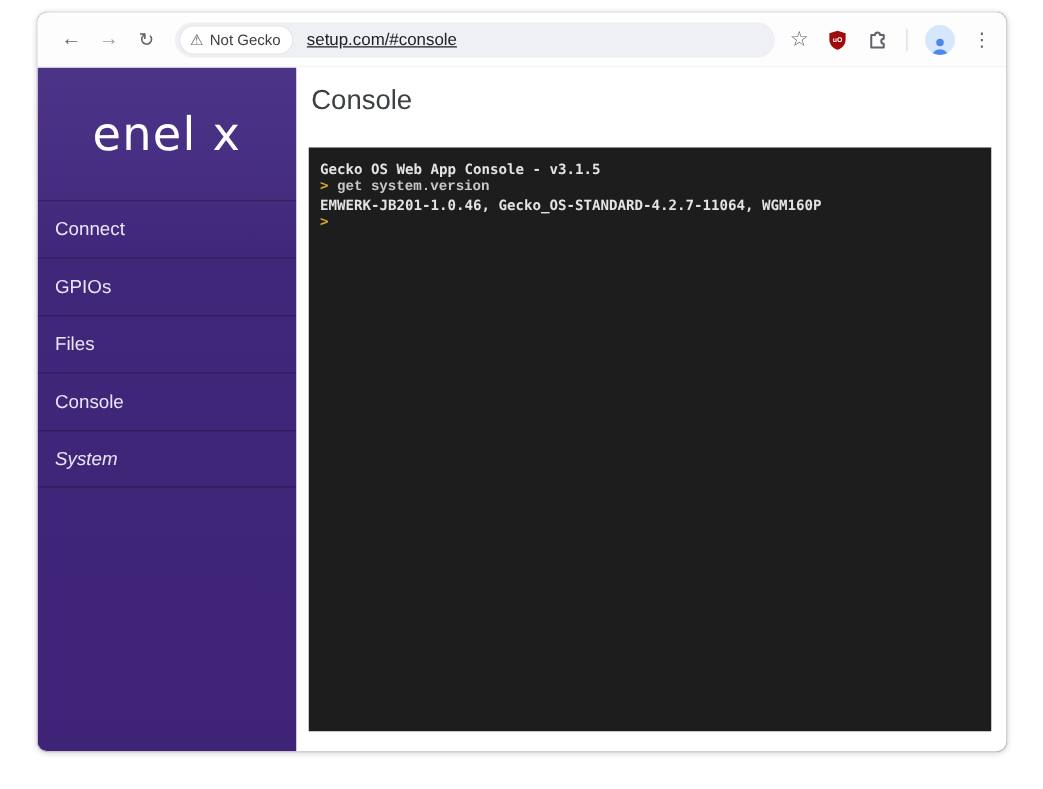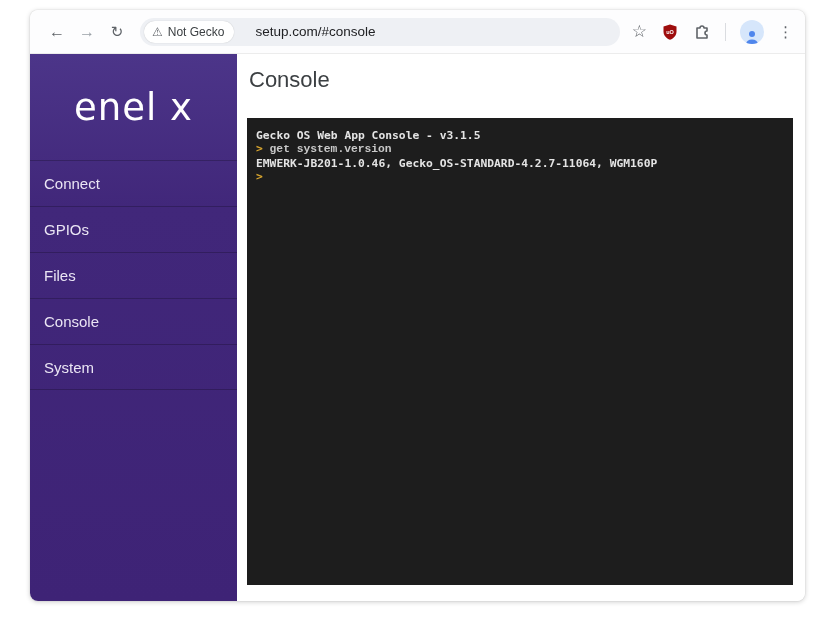--- a/index.html
+++ b/index.html
@@ -19,41 +19,41 @@
             font-size:16px; color:#5f6368; border-radius:50%; margin-right:4px; cursor:pointer; }
   .navbtn.disabled { color:#9aa0a6; }
   .reload { font-size:15px; }
 
   .omnibox { flex:1; height:28px; background:#eef0f4; border-radius:14px;
              display:flex; align-items:center; padding:0 12px 0 4px; margin:0 12px 0 6px; }
   .chip { background:#ffffff; border-radius:11px; height:22px; display:flex; align-items:center;
           gap:5px; padding:0 10px 0 8px; box-shadow:0 0 1px rgba(0,0,0,.25); }
   .warn-tri { font-size:12px; color:#5f6368; line-height:1; }
   .chip-label { font-size:12px; color:#3c4043; white-space:nowrap; }
-  .url { font-size:13.5px; color:#202124; margin-left:21px; white-space:nowrap; }
+  .url { font-size:13.5px; color:#202124; margin-left:11px; white-space:nowrap;text-decoration:underline; }
 
   .right-icons { display:flex; align-items:center; gap:14px; }
   .star { font-size:17px; color:#5f6368; cursor:pointer; }
   .sep  { width:1px; height:18px; background:#dadce0; }
   .avatar { width:24px; height:24px; border-radius:50%; background:#d6e6fb;
             display:flex; align-items:flex-end; justify-content:center; overflow:hidden; cursor:pointer; }
   .dots { font-size:15px; color:#5f6368; letter-spacing:0; cursor:pointer; }
   .ext-icon, .shield-icon { display:block; cursor:pointer; }
 
   
   .content { position:absolute; top:44px; bottom:0; left:0; right:0; display:flex;
              background:#ffffff; border-radius:0 0 8px 8px; overflow:hidden; }
 
   .sidebar { width:207px; flex:0 0 207px;
              background:linear-gradient(180deg, #4c3589 0%, #41277a 28%, #3e2376 100%); }
   .logo { height:106px; display:flex; align-items:center; justify-content:center;
           color:#ffffff; font-size:37px; letter-spacing:1px; font-family:"DejaVu Sans", sans-serif; }
   .nav-item { height:46px; display:flex; align-items:center; padding-left:14px;
               color:#eae5f4; font-size:15px; border-top:1px solid rgba(0,0,0,.22); cursor:pointer; }
-  .nav-item:last-child { border-bottom:1px solid rgba(0,0,0,.22); }
+  .nav-item:last-child { border-bottom:1px solid rgba(0,0,0,.22);font-style:italic; }
 
   .main { flex:1; position:relative; }
   .page-title { position:absolute; top:13px; left:12px; font-size:22px; font-weight:400;
                 color:#3c4043; }
 
   .terminal { position:absolute; left:10px; right:12px; top:64px; bottom:16px;
               background:#1d1d1d; padding:11px 9px; overflow:hidden; cursor:text;
               font-family:"DejaVu Sans Mono", monospace; font-size:11.3px; line-height:13.4px;
               font-weight:bold; color:#e4e4e4; }
   .t-line { white-space:pre; }

